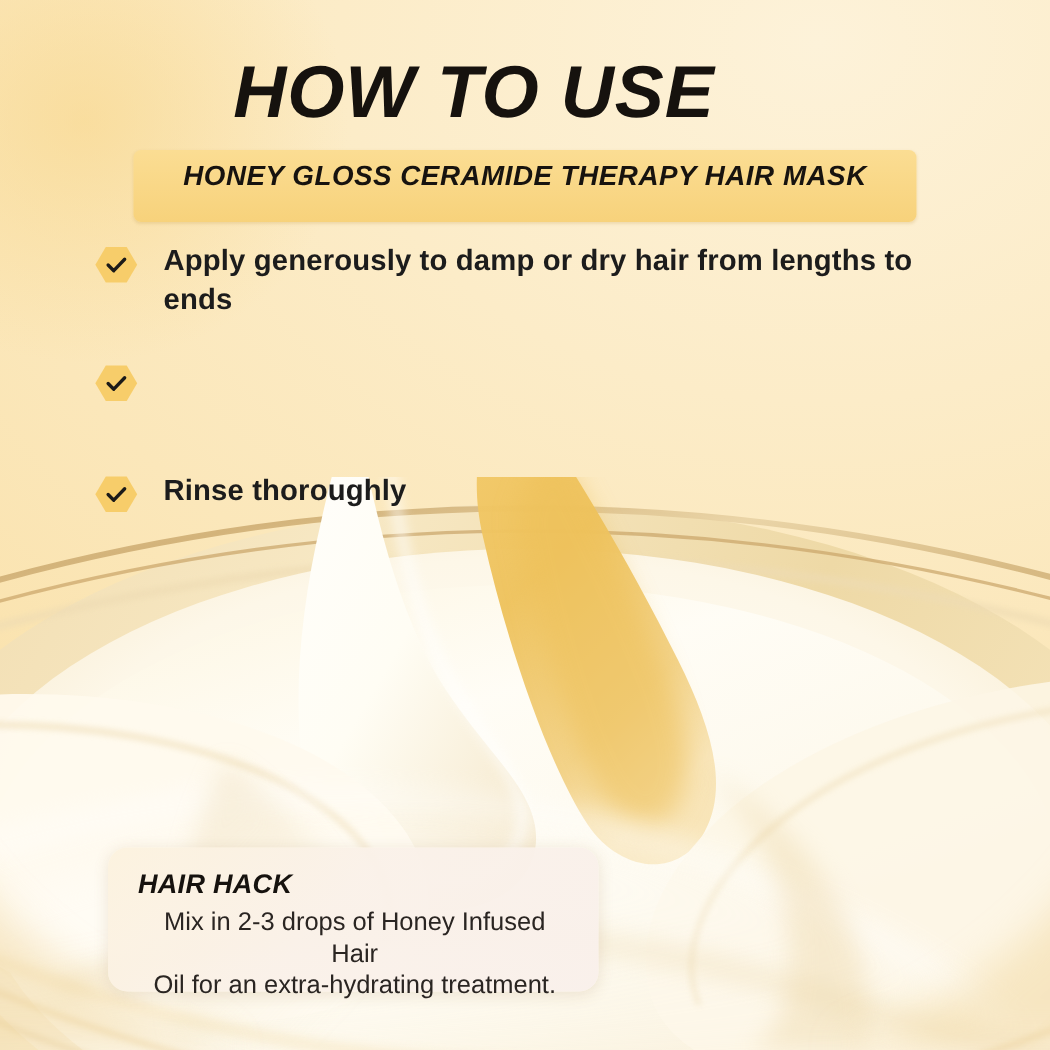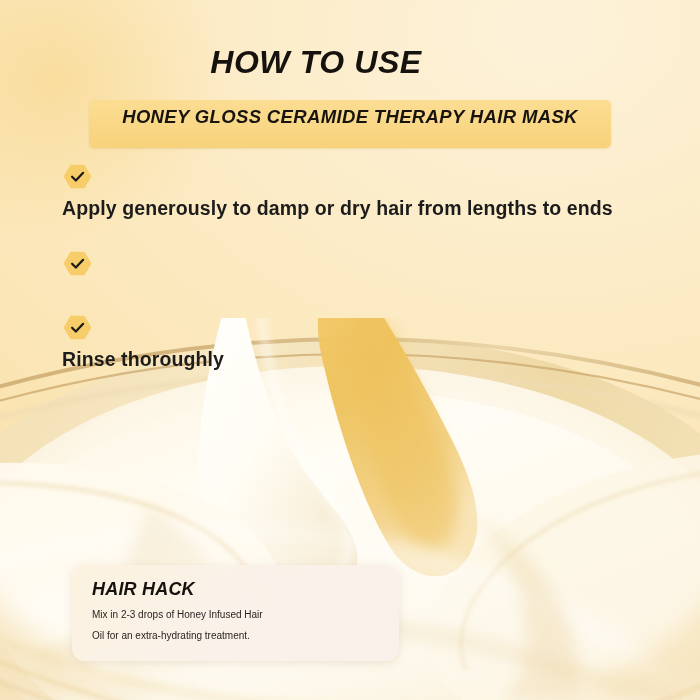--- a/index.html
+++ b/index.html
@@ -44,21 +44,21 @@
   }
   .photo svg { display:block; width:700px; height:382px; }
 
   
   .title {
     position: absolute;
     left: 0;
     top: 38px;
     width: 632px;
     text-align: center;
-    font-size: 32px;
+    font-size: 49px;
     line-height: 48px;
     font-weight: 700;
     font-style: italic;
     letter-spacing: .6px;
     color: #16120e;
   }
 
   .subtitle-band {
     position: absolute;
     left: 89px;
@@ -87,21 +87,21 @@
     position: absolute;
     left: 62px;
     top: 158px;
     width: 560px;
   }
   .step {
     display: flex;
     align-items: flex-start;
     margin-bottom: 18px;
   }
-  .step-0 { margin-bottom: 20px; flex-direction: column; }
+  .step-0 { margin-bottom: 20px; }
   .hex {
     flex: 0 0 auto;
     width: 31px;
     height: 31px;
     margin-top: 3px;
     margin-right: 16px;
     position: relative;
   }
   .hex svg { display:block; width:31px; height:31px; }
   .step-text {
@@ -129,24 +129,25 @@
   .hack-title {
     font-size: 18px;
     line-height: 22px;
     font-weight: 700;
     font-style: italic;
     color: #16120e;
     letter-spacing: .2px;
   }
   .hack-body {
     margin-top: 4px;
-    font-size: 10px;
+    font-size: 17px;
     line-height: 21px;
     font-weight: 400;
     color: #2a2522;
+    text-align: center;
   }
 </style>
 </head>
 <body>
 
 <div id="stage">
 
   <div class="bg-base"></div>
   <div class="bg-wash-left"></div>
 
@@ -283,21 +284,21 @@
 
     <div class="step" style="margin-top:24px;">
       <span class="hex">
         <svg viewBox="0 0 32 32" aria-hidden="true">
           <path d="M16 1.6 L28.2 8.8 L28.2 23.2 L16 30.4 L3.8 23.2 L3.8 8.8 Z" fill="#f7cd6a" transform="rotate(90 16 16)"></path>
           <path d="M10.4 16.2 L14.3 20.1 L21.8 12.2" fill="none" stroke="#1b1a18" stroke-width="2.3" stroke-linecap="round" stroke-linejoin="round"></path>
         </svg>
       </span>
     </div>
 
-    <div class="step" style="margin-top:30px;flex-direction:column;">
+    <div class="step" style="margin-top:40px;">
       <span class="hex">
         <svg viewBox="0 0 32 32" aria-hidden="true">
           <path d="M16 1.6 L28.2 8.8 L28.2 23.2 L16 30.4 L3.8 23.2 L3.8 8.8 Z" fill="#f7cd6a" transform="rotate(90 16 16)"></path>
           <path d="M10.4 16.2 L14.3 20.1 L21.8 12.2" fill="none" stroke="#1b1a18" stroke-width="2.3" stroke-linecap="round" stroke-linejoin="round"></path>
         </svg>
       </span>
       <span class="step-text">Rinse thoroughly</span>
     </div>
 
   </div>

